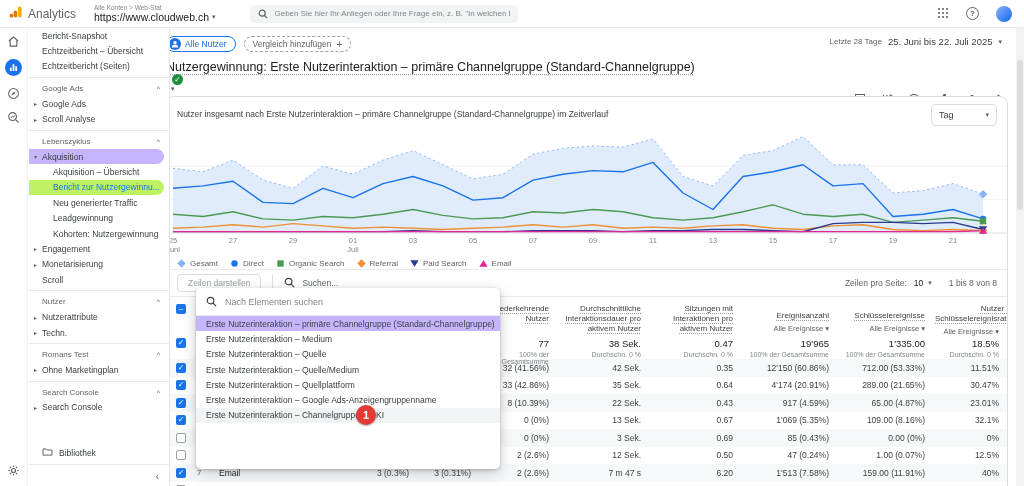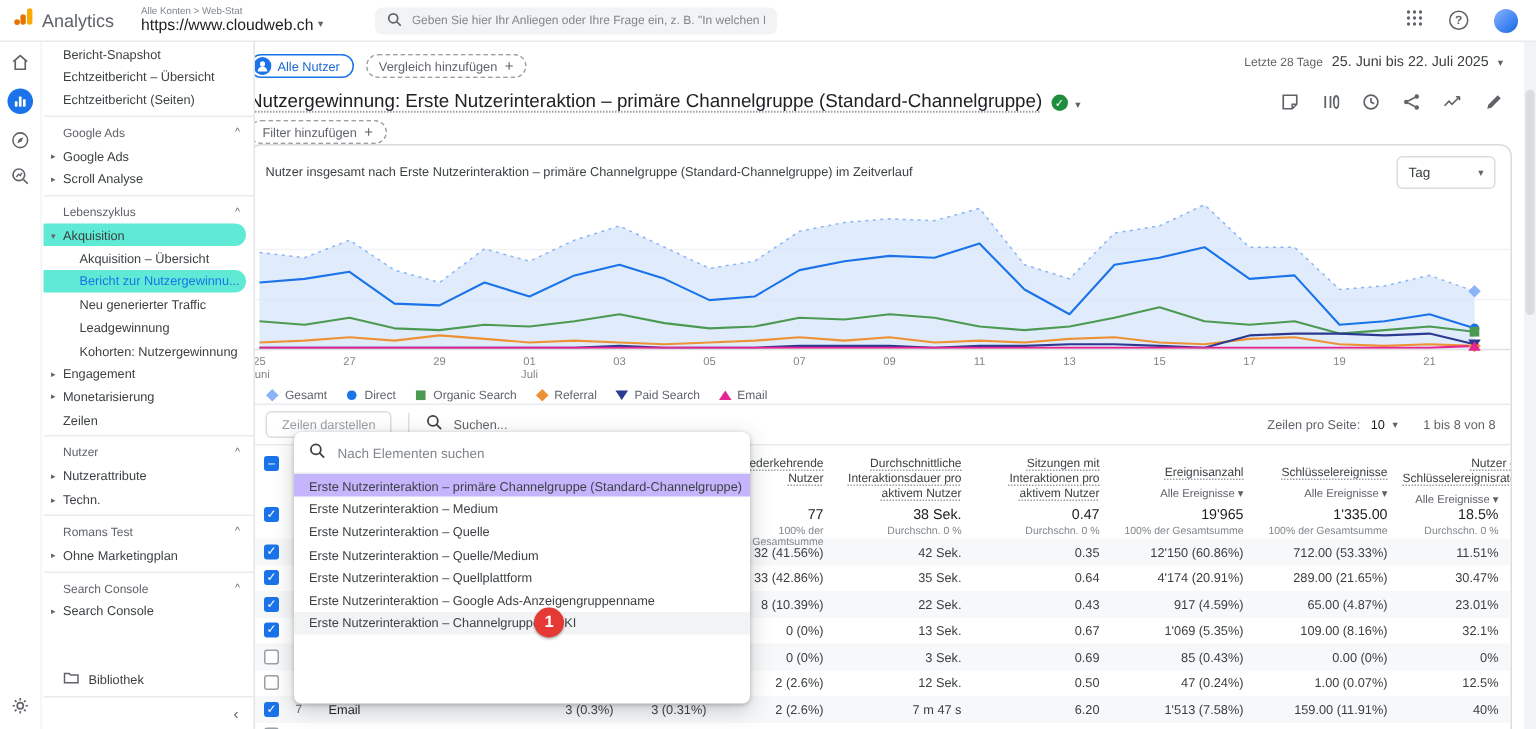--- a/index.html
+++ b/index.html
@@ -34,24 +34,24 @@
   .rail-sel { width:17px; height:17px; border-radius:50%; background:#1a73e8;
     display:flex; align-items:center; justify-content:center; }
   .rail svg { display:block; }
 
   
   .sidenav { position:absolute; left:29px; top:28px; bottom:0; width:141px; background:#fff;
     border-right:1px solid #e3e5e8; z-index:40; font-size:8.5px; color:#3c4043; }
   .nav-item { position:relative; height:15.4px; display:flex; align-items:center;
     padding-left:13px; cursor:pointer; white-space:nowrap; }
   .nav-item .arr { position:absolute; left:5px; font-size:6px; color:#5f6368; }
-  .nav-item.open { background:#5eead4; border-radius:0 10px 10px 0; margin-right:5px; }
+  .nav-item.open { background:#c4b5fd; border-radius:0 10px 10px 0; margin-right:5px; }
   .nav-sub { height:15.4px; display:flex; align-items:center; padding-left:24px;
     cursor:pointer; white-space:nowrap; }
-  .nav-sub.selected { background:#5eead4; color:#1a73e8; border-radius:0 10px 10px 0; margin-right:5px; }
+  .nav-sub.selected { background:#bef264; color:#1a73e8; border-radius:0 10px 10px 0; margin-right:5px; }
   .nav-header { height:15px; display:flex; align-items:center; justify-content:space-between;
     padding:0 9px 0 13px; color:#5f6368; font-size:8px; margin-top:3px; cursor:pointer; }
   .nav-header .hcaret { font-size:7px; color:#5f6368; }
   .nav-div { height:1px; background:#e8eaed; margin:3px 0; }
   .lib-row { position:absolute; left:13px; bottom:28px; display:flex; align-items:center; gap:6px;
     font-size:8.5px; color:#3c4043; cursor:pointer; }
   .nav-bottom-div { position:absolute; bottom:21px; left:0; right:0; height:1px; background:#e8eaed; }
   .collapse-btn { position:absolute; bottom:4px; right:10px; font-size:10px; color:#5f6368; cursor:pointer; }
 
   
@@ -62,21 +62,21 @@
   .main { position:absolute; left:160px; top:28px; right:8px; bottom:0; background:#fff; overflow:hidden; }
   .chips-row { display:flex; align-items:flex-start; margin:8px 14px 0 6px; }
   .chip-audience { display:flex; align-items:center; gap:4px; border:1px solid #1a73e8; color:#1967d2;
     border-radius:10px; height:16px; padding:0 8px 0 2px; font-size:8.5px; cursor:pointer; background:#fff; }
   .chip-dashed { display:flex; align-items:center; gap:5px; border:1px dashed #9aa0a6; color:#5f6368;
     border-radius:10px; height:16px; padding:0 8px; font-size:8.5px; margin-left:8px; cursor:pointer; background:#fff; }
   .chip-dashed .plus { font-size:10px; color:#5f6368; }
   .date-ctl { margin-left:auto; display:flex; align-items:center; gap:6px; cursor:pointer; }
   .date-label { font-size:8px; color:#5f6368; }
   .date-range { font-size:9.5px; color:#3c4043; }
-  .title-row { display:flex; align-items:flex-end; margin:8px 14px 0 6px; }
+  .title-row { display:flex; align-items:flex-start; margin:8px 14px 0 6px;flex-direction:column; }
   .report-title { font-size:12.5px; color:#202124; text-decoration:underline dotted; -webkit-text-decoration:underline dotted;
     text-decoration-color:#9aa0a6; text-underline-offset:3px; white-space:nowrap; }
   .check-badge { width:11px; height:11px; border-radius:50%; background:#1e8e3e; color:#fff; font-size:7.5px;
     display:flex; align-items:center; justify-content:center; margin-left:6px; }
   .title-caret { font-size:7px; color:#5f6368; margin-left:5px; }
   .title-icons { margin-left:auto; display:flex; align-items:center; gap:15px; }
   .title-icons svg { display:block; cursor:pointer; }
   .filter-row { margin:6px 0 0 6px; display:flex; }
 
   
@@ -271,21 +271,21 @@
         <div class="nav-sub">Kohorten: Nutzergewinnung</div>
         <div class="nav-item">
           <span class="arr">▸</span>
           <span>Engagement</span>
         </div>
         <div class="nav-item">
           <span class="arr">▸</span>
           <span>Monetarisierung</span>
         </div>
         <div class="nav-item">
-          <span>Zeilen</span>
+          <span>Scroll</span>
         </div>
         <div class="nav-div"></div>
         <div class="nav-header">
           <span>Nutzer</span>
           <span class="hcaret">^</span>
         </div>
         <div class="nav-item">
           <span class="arr">▸</span>
           <span>Nutzerattribute</span>
         </div>

